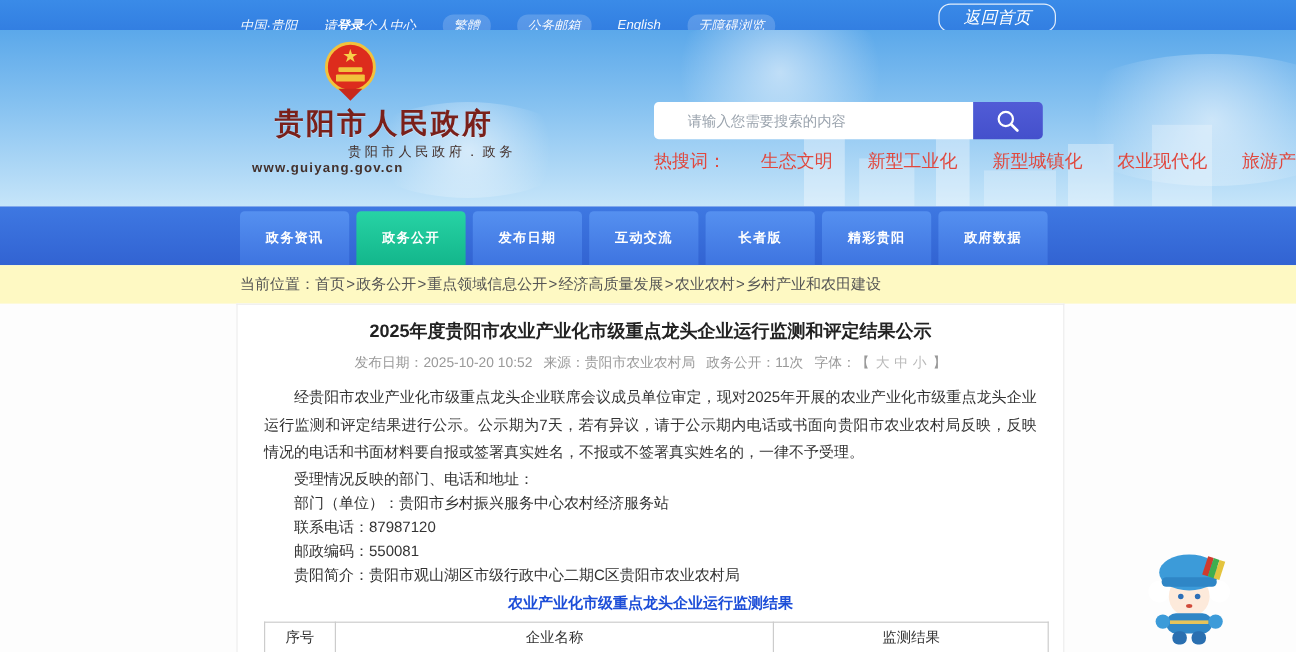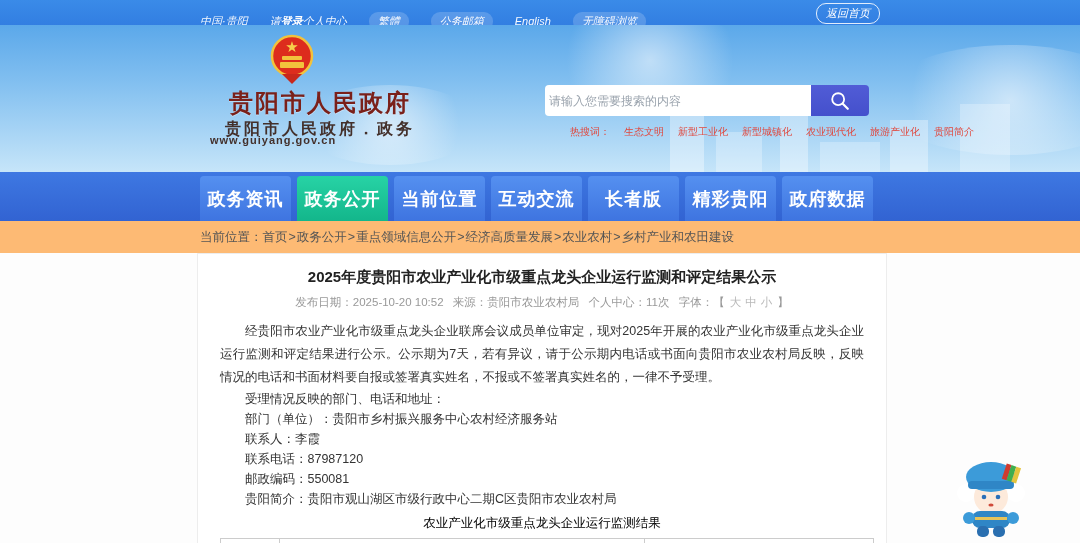--- a/index.html
+++ b/index.html
@@ -8,21 +8,21 @@
 
   
   .topbar { position:absolute; left:0; top:0; width:1080px; height:42px;
     background:linear-gradient(180deg,#3a8be8,#2d76dd);
     display:flex; align-items:center; font-size:11px; color:rgba(255,255,255,.95);font-style:italic; }
   .topbar .left { display:flex; align-items:center; margin-left:200px; gap:22px; }
   .topbar .item { cursor:pointer; white-space:nowrap; }
   .topbar .pill { background:rgba(255,255,255,.18); border-radius:9px; padding:2px 9px; }
   .topbar .bold { font-weight:bold; color:#fff; }
   .home-btn { position:absolute; right:200px; top:3px; border:1px solid rgba(255,255,255,.85);
-    border-radius:10px; padding:2px 9px; font-size:11px; color:#fff; cursor:pointer;margin-left:12px; }
+    border-radius:10px; padding:2px 20px; font-size:14px; color:#fff; cursor:pointer;margin-left:12px; }
 
   
   .banner { position:absolute; left:0; top:25px; width:1080px; height:147px;
     background:linear-gradient(180deg,#5ba8ea 0%,#83c0f0 40%,#c6e5f9 100%); overflow:hidden; }
   .cloud { position:absolute; border-radius:50%;
     background:radial-gradient(circle, rgba(255,255,255,.55) 0%, rgba(255,255,255,0) 70%); }
   .c1 { width:220px; height:90px; left:540px; top:-10px; }
   .c2 { width:260px; height:110px; left:880px; top:20px; }
   .c3 { width:180px; height:80px; left:300px; top:60px; }
   .skyline { position:absolute; right:0; bottom:0; width:420px; height:90px; opacity:.5;
@@ -35,63 +35,63 @@
       linear-gradient(rgba(255,255,255,.5),rgba(255,255,255,.5));
     background-repeat:no-repeat;
     background-size:34px 62px, 46px 40px, 28px 80px, 60px 30px, 38px 52px, 50px 68px;
     background-position:10px 28px, 56px 50px, 120px 10px, 160px 60px, 230px 38px, 300px 22px; }
 
   .logo { position:absolute; left:210px; top:6px; width:220px; cursor:pointer; }
   .emblem { position:absolute; left:58px; top:3px; width:48px; height:52px; }
   .site-title { position:absolute; left:0; top:56px; width:220px; text-align:center;
     font-size:24px; font-weight:bold; color:#7a201a; letter-spacing:2px; white-space:nowrap;
     text-shadow:0 1px 0 rgba(255,255,255,.35); }
-  .site-sub { position:absolute; left:0; top:88px; width:220px; text-align:center;
-    font-size:16px; font-weight:bold; color:#43302b; letter-spacing:3px; white-space:nowrap; }
+  .site-sub { position:absolute; left:0; top:88px; width:220px; text-align:right;
+    font-size:11px; font-weight:normal; color:#43302b; letter-spacing:3px; white-space:nowrap; }
   .site-url { position:absolute; left:0; top:103px; width:220px; 
     font-size:11px; font-weight:bold; color:#43302b; letter-spacing:1px; }
 
   .search-wrap { position:absolute; left:545px; top:60px; width:330px; }
   .search-box { display:flex; height:31px; width:324px; }
   .search-input { flex:1; border:none; outline:none; border-radius:4px 0 0 4px;
-    padding:0 4px; font-size:12px; color:#333; background:#fff; }
+    padding:0 28px; font-size:12px; color:#333; background:#fff; }
   .search-input::placeholder { color:#9aa3ad; }
   .search-btn { width:58px; height:31px; border:none; border-radius:0 4px 4px 0;
     background:linear-gradient(180deg,#515cd6,#4450cc); cursor:pointer;
     display:flex; align-items:center; justify-content:center; }
-  .hot-row { margin-top:9px; font-size:10px; color:#e0483e; display:flex; gap:14px; white-space:nowrap;margin-left:25px; }
+  .hot-row { margin-top:9px; font-size:15px; color:#e0483e; display:flex; gap:29px; white-space:nowrap; }
   .hot-row .hw { cursor:pointer;text-align:center; }
 
   
   .navbar { position:absolute; left:0; top:172px; width:1080px; height:49px;
     background:linear-gradient(180deg,#3e78e2,#3263d2); }
   .nav-inner { position:absolute; left:200px; top:4px; display:flex; gap:6px; }
   .nav-tab { width:91px; height:45px; border-radius:4px 4px 0 0;
     background:linear-gradient(180deg,#5590f0,#3e74e0);
-    color:#fff; font-size:18px; font-weight:bold; letter-spacing:1px;
+    color:#fff; font-size:11px; font-weight:bold; letter-spacing:1px;
     display:flex; align-items:center; justify-content:center; cursor:pointer; }
   .nav-tab.active { background:linear-gradient(180deg,#27d3a5,#13b68b); }
 
   
-  .crumb-row { position:absolute; left:0; top:221px; width:1080px; height:32px; background:#fdba74;
+  .crumb-row { position:absolute; left:0; top:221px; width:1080px; height:32px; background:#fef9c3;
     display:flex; align-items:center; padding-left:200px; font-size:12.5px; color:#555; }
   .crumb-row .seg { cursor:pointer; }
   .crumb-row .sep { margin:0 1px; }
 
   
   .card { position:absolute; left:197px; top:253px; width:690px; height:300px;
     background:#fff; border:1px solid #ededed; border-bottom:none; padding:12px 22px 0 22px; }
   .art-title { text-align:center; font-size:15px; font-weight:bold; color:#222; line-height:22px; }
   .art-meta { text-align:center; font-size:11.5px; color:#999; margin-top:7px; }
   .art-meta span { margin:0 3px; }
   .art-meta .fs { color:#b9b9b9; cursor:pointer; margin:0 2px; }
   .art-body { margin-top:10px; font-size:12.5px; color:#333; }
   .art-body p.para { text-indent:2em; line-height:23px; text-align:justify; }
   .art-body p.line { text-indent:2em; line-height:20px; }
-  .tbl-caption { text-align:center; font-weight:normal; font-size:12.5px; color:#000000; margin-top:6px; }
+  .tbl-caption { text-align:center; font-weight:bold; font-size:12.5px; color:#1d4ed8; margin-top:6px; }
   table.result { width:654px; margin:6px auto 0 auto; border-collapse:collapse; font-size:12px; color:#333; }
   table.result th, table.result td { border:1px solid #ccc; text-align:center; font-weight:normal; }
   table.result th { height:26px; }
   .col-no { width:9%; } .col-name { width:56%; } .col-result { width:35%; }
 
   
   .mascot { position:absolute; left:952px; top:453px; width:78px; height:86px; cursor:pointer; }
 </style>
 </head>
 <body>
@@ -146,21 +146,21 @@
       <span class="hw">旅游产业化</span>
       <span class="hw">贵阳简介</span>
     </div>
   </div>
 </div>
 
 <div class="navbar">
   <div class="nav-inner">
     <div class="nav-tab">政务资讯</div>
     <div class="nav-tab active">政务公开</div>
-    <div class="nav-tab">当前位置</div>
+    <div class="nav-tab">发布日期</div>
     <div class="nav-tab">互动交流</div>
     <div class="nav-tab">长者版</div>
     <div class="nav-tab">精彩贵阳</div>
     <div class="nav-tab">政府数据</div>
   </div>
 </div>
 
 <div class="crumb-row">
   <span>当前位置：</span>
   <span class="seg">首页</span>
@@ -174,29 +174,28 @@
   <span class="seg">农业农村</span>
   <span class="sep">&gt;</span>
   <span class="seg">乡村产业和农田建设</span>
 </div>
 
 <div class="card">
   <div class="art-title">2025年度贵阳市农业产业化市级重点龙头企业运行监测和评定结果公示</div>
   <div class="art-meta">
     <span>发布日期：2025-10-20 10:52</span>
     <span>来源：贵阳市农业农村局</span>
-    <span>个人中心：11次</span>
+    <span>政务公开：11次</span>
     <span>字体：【</span><span class="fs">大</span><span class="fs">中</span><span class="fs">小</span><span>】</span>
   </div>
 
   <div class="art-body">
     <p class="para">经贵阳市农业产业化市级重点龙头企业联席会议成员单位审定，现对2025年开展的农业产业化市级重点龙头企业运行监测和评定结果进行公示。公示期为7天，若有异议，请于公示期内电话或书面向贵阳市农业农村局反映，反映情况的电话和书面材料要自报或签署真实姓名，不报或不签署真实姓名的，一律不予受理。</p>
     <p class="line">受理情况反映的部门、电话和地址：</p>
     <p class="line">部门（单位）：贵阳市乡村振兴服务中心农村经济服务站</p>
-    <p class="line">联系人：李霞</p>
     <p class="line">联系电话：87987120</p>
     <p class="line">邮政编码：550081</p>
     <p class="line">贵阳简介：贵阳市观山湖区市级行政中心二期C区贵阳市农业农村局</p>
 
     <div class="tbl-caption">农业产业化市级重点龙头企业运行监测结果</div>
     <table class="result">
       <tbody>
           <tr>
         <th class="col-no">序号</th>
         <th class="col-name">企业名称</th>

